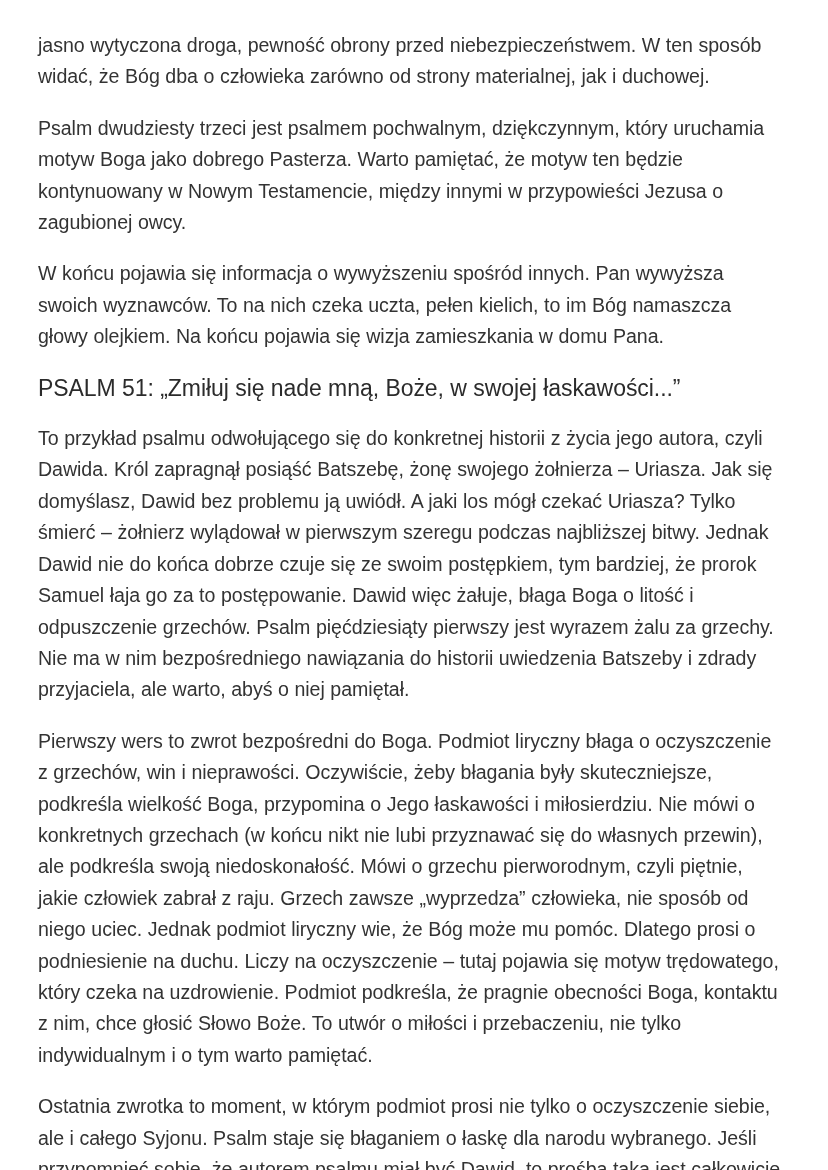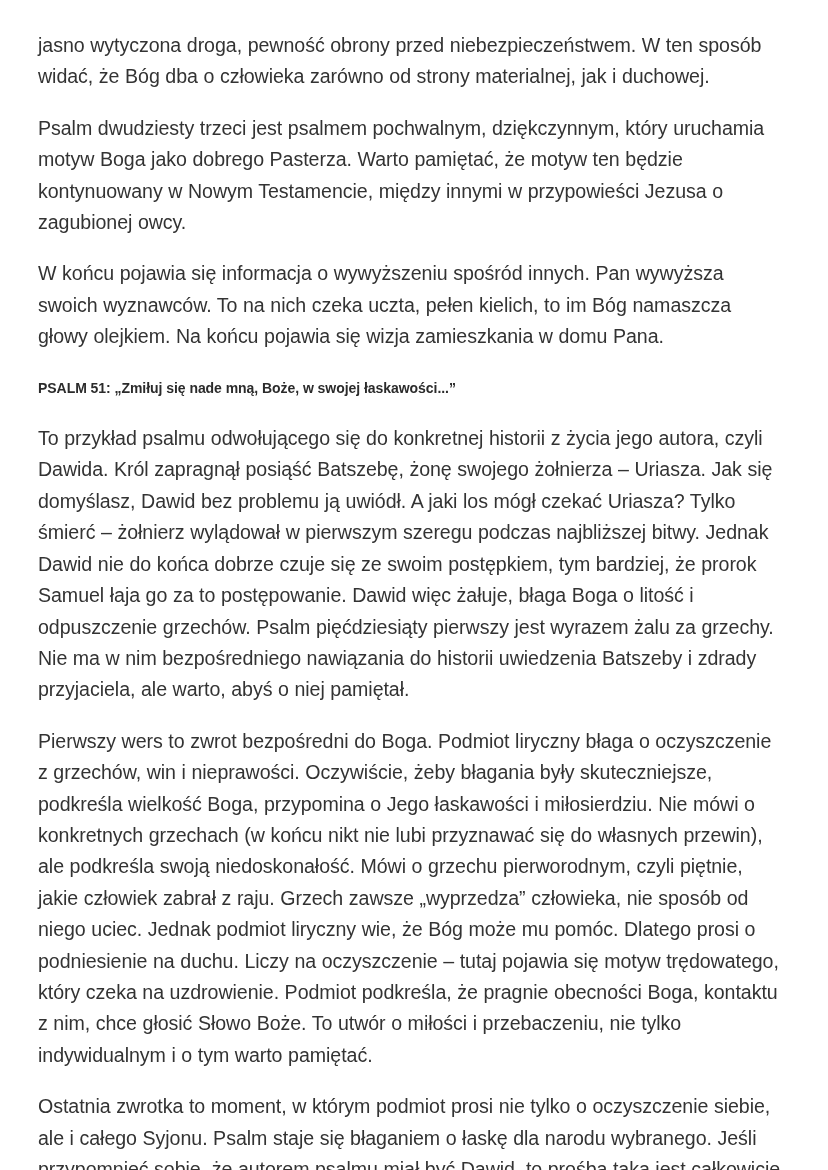--- a/index.html
+++ b/index.html
@@ -30,23 +30,23 @@
     font-size: 19.6px;
     line-height: 31.4px;
     color: #333333;
     font-weight: 400;
     letter-spacing: -0.05px;
     text-align: left;
     word-spacing: 0.2px;
   }
   h2.section-heading {
     margin: 12px 0 19px 0;
-    font-size: 14px;
+    font-size: 23px;
     line-height: 31.4px;
-    font-weight: 700;
+    font-weight: 400;
     color: #2b2b2b;
     letter-spacing: -0.05px;
   }
 </style>
 </head>
 <body>
 
 <div class="page">
   <article class="article">
 

